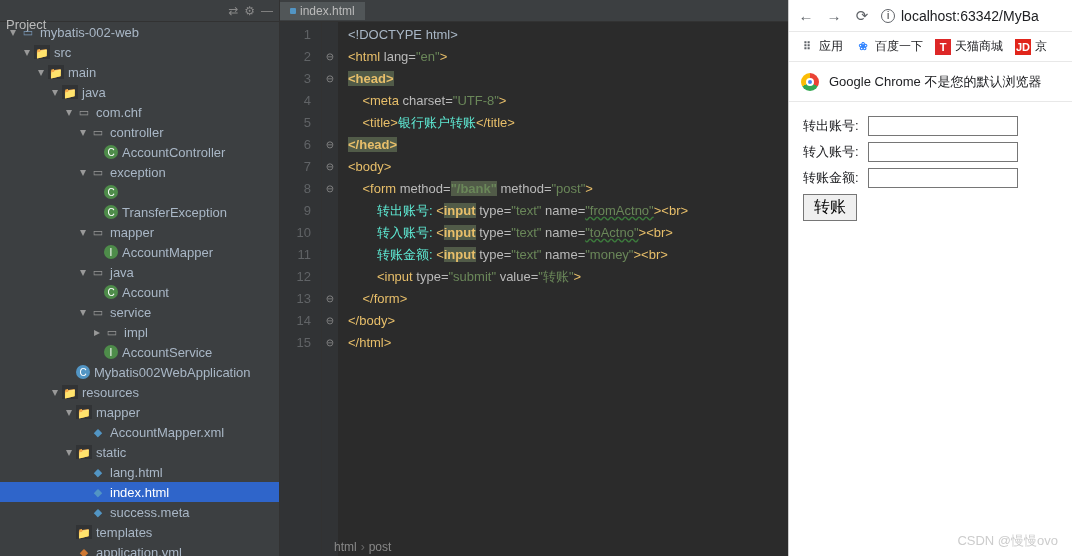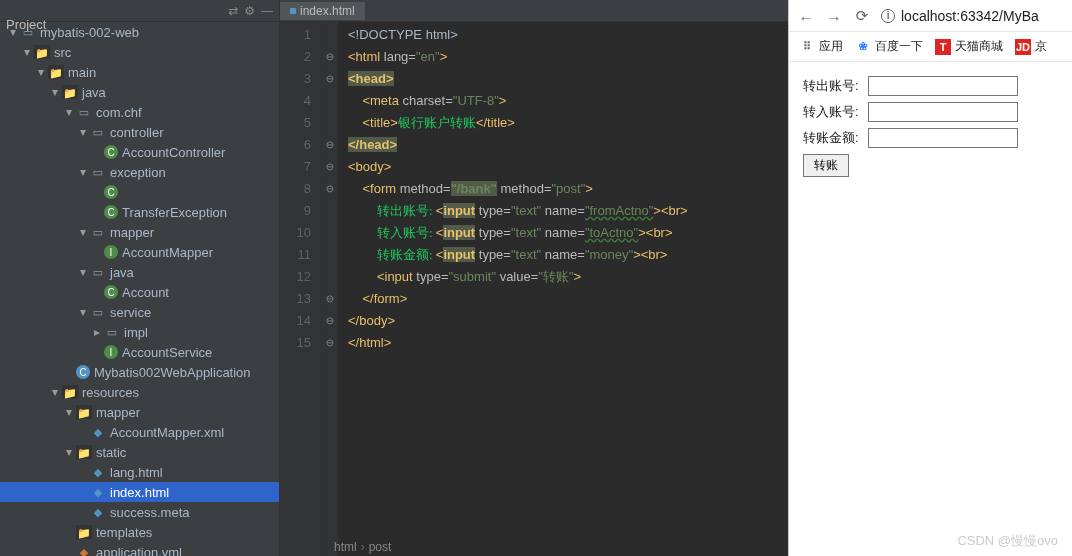--- a/index.html
+++ b/index.html
@@ -36,21 +36,21 @@
 .code-area { flex:1; display:flex; overflow:hidden; font-family:"JetBrains Mono",Consolas,monospace; font-size:13px; line-height:22px; }
 .gutter { width:42px; text-align:right; padding-right:10px; color:#606366; background:#313335; border-right:1px solid #323232; padding-top:2px; }
 .gutter div { height:22px; }
 .fold { width:16px; background:#313335; padding-top:2px; }
 .fold div { height:22px; text-align:center; color:#888; font-size:10px; }
 .code { flex:1; padding:2px 0 0 10px; white-space:pre; }
 .t-doc { color:#a9b7c6; }
 .t-tag { color:#e8bf6a; }
 .t-attr { color:#bababa; }
 .t-str { color:#6a8759; }
-.t-txt { color:#22c55e;font-family:Liberation Serif, serif; }
+.t-txt { color:#5eead4; }
 .hl { background:#214283; }
 .sel-tag { background:#515b48;font-weight:bold; }
 .wavy { text-decoration:underline wavy #3c7c3c; }
 .crumb { position:absolute; bottom:0; left:46px; color:#888; font-size:12px; padding:2px 8px; }
 .crumb span.sep { margin:0 4px; color:#666; }
 
 
 .browser { flex:1; background:#fff; border-left:1px solid #ccc; display:flex; flex-direction:column; color:#202124; }
 .omni { height:32px; display:flex; align-items:center; padding:0 8px; gap:10px; border-bottom:1px solid #e8e8e8; }
 .nav-ico { width:18px; color:#5f6368; font-size:15px; cursor:pointer; text-align:center; }
@@ -63,21 +63,21 @@
 .bk-baidu { color:#3385ff; }
 .bk-tmall { background:#dd2727; color:#fff; }
 .bk-jd { background:#e1251b; color:#fff;text-align:center; }
 .infobar { height:40px; display:flex; align-items:center; padding:0 12px; gap:10px; border-bottom:1px solid #e8e8e8; font-size:13px; }
 .chrome-ico { width:18px; height:18px; border-radius:50%; background:conic-gradient(#ea4335 0 120deg,#34a853 120deg 240deg,#fbbc05 240deg 360deg); position:relative; }
 .chrome-ico::after { content:""; position:absolute; inset:5px; border-radius:50%; background:#4285f4; border:2px solid #fff; }
 .page { padding:14px; font-size:13px; }
 .frow { margin-bottom:6px; display:flex; align-items:center; }
 .frow label { width:65px; }
 .frow input[type=text] { width:150px; height:20px; border:1px solid #767676; padding:0 4px; }
-.btn { font-size:12px; padding:2px 10px; background:#efefef; border:1px solid #767676; cursor:pointer; }
+.btn { font-size:16px; padding:2px 10px; background:#efefef; border:1px solid #767676; cursor:pointer; }
 .watermark { position:absolute; right:14px; bottom:6px; color:#ccc; font-size:13px; }
 </style>
 </head>
 <body>
 
 <div class="ide">
   <div class="tree">
     <div class="tree-head">
       <span class="title">Project</span>
       <span class="ico">⇄</span>
@@ -307,20 +307,24 @@
     </div>
     <div class="bk">
       <span class="bk-i bk-tmall">T</span>
       <span>天猫商城</span>
     </div>
     <div class="bk">
       <span class="bk-i bk-jd">JD</span>
       <span>京</span>
     </div>
   </div>
+  <div class="infobar">
+    <span class="chrome-ico"></span>
+    <span>Google Chrome 不是您的默认浏览器</span>
+  </div>
   <div class="page">
     <form>
       <div class="frow">
         <label>转出账号:</label>
         <input type="text" style="">
       </div>
       <div class="frow">
         <label>转入账号:</label>
         <input type="text" style="">
       </div>

